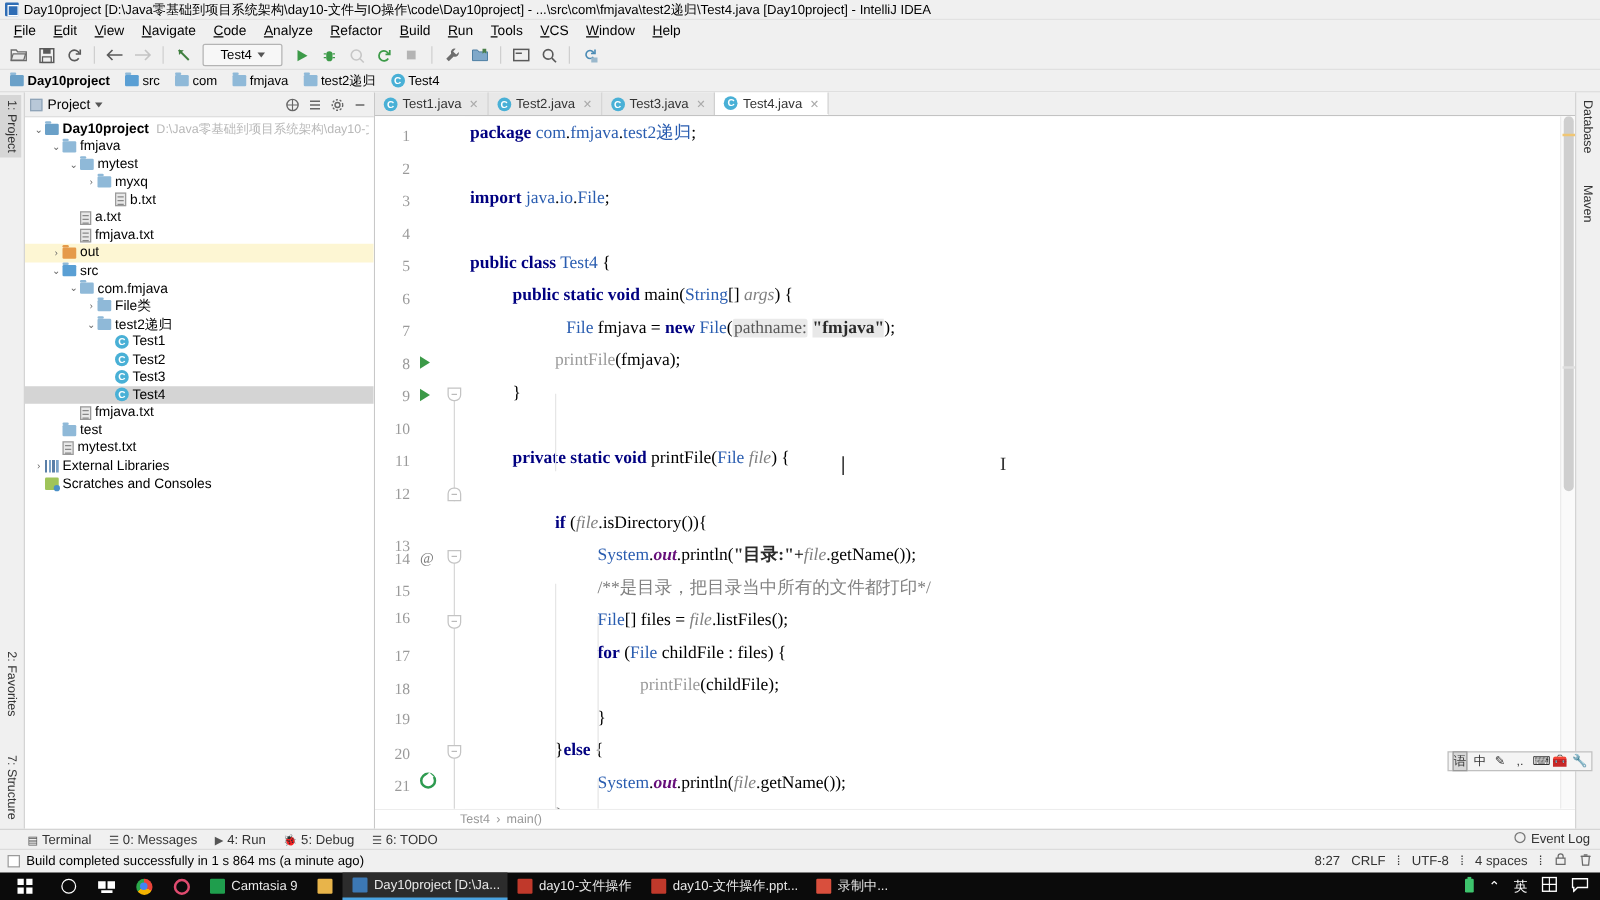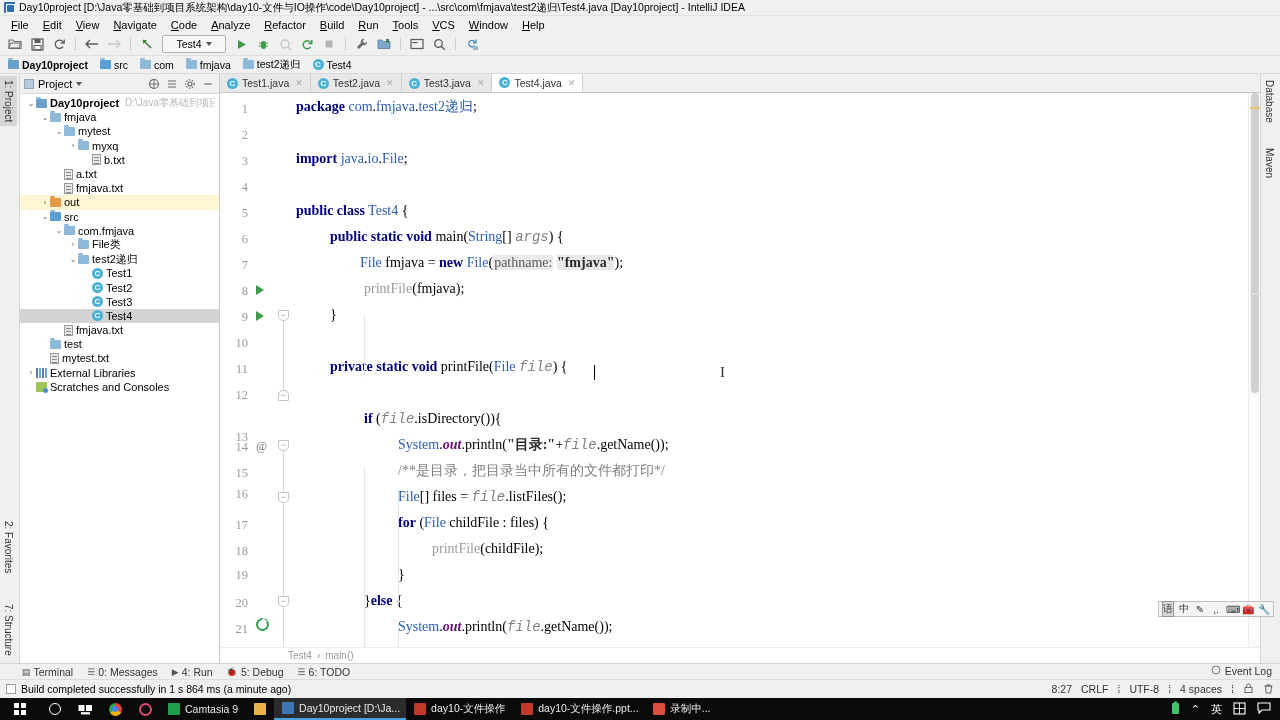--- a/index.html
+++ b/index.html
@@ -69,21 +69,21 @@
   .leftstrip {
     width: 20px; background: #f0f0f0; border-right:1px solid #d4d4d4;
     position: relative; flex: none;
   }
   .vtab {
     position:absolute; left:0; writing-mode: vertical-rl;
     font-size: 10px; padding: 4px 3px; color:#333; white-space:nowrap;
   }
   .vtab.active { background:#d6d6d6; }
 
-  .projectpanel { width: 200px; background:#fff; border-right:1px solid #c8c8c8; flex:none; display:flex; flex-direction:column;}
+  .projectpanel { width: 280px; background:#fff; border-right:1px solid #c8c8c8; flex:none; display:flex; flex-direction:column;}
   .pp-header {
     height:20px; background:#f0f0f0; display:flex; align-items:center; padding:0 4px;
     border-bottom:1px solid #d9d9d9; font-size:11px; gap:4px;
   }
   .pp-header .ttl{flex:1; display:flex; align-items:center; gap:4px;}
   .pp-sq{width:10px;height:10px;background:#b8c8d8;border:1px solid #8fa4b8;}
   .pp-btn{width:14px;height:14px;display:flex;align-items:center;justify-content:center;color:#555;font-size:11px;}
   .pp-tree { flex:1; overflow:hidden; padding-top:2px; background:#fff; position:relative;}
   .trow { height:14.2px; display:flex; align-items:center; font-size:11px; white-space:nowrap; padding-right:4px;}
   .trow.sel { background:#d4d4d4; }
@@ -137,21 +137,21 @@
   .codearea { flex:1; position:relative; overflow:hidden; font-family:"Liberation Serif", serif; font-size:14px;}
   .cline { position:absolute; left:0; white-space:pre; line-height:14px; }
   .indentguide{ position:absolute; width:1px; background:#e6e6e6; }
 
   
   .kw   { color:#000080; font-weight:bold; }
   .cls  { color:#2a5db0; }
   .strq { color:#2a2a2a; font-weight:bold; }
   .cmt  { color:#808080; }
   .gray { color:#9b9b9b; }
-  .param{ color:#808080;font-family:Liberation Mono, monospace; }
+  .param{ color:#808080; }
   .ital { font-style: italic; }
   .fld  { color:#660e7a; font-weight:bold; font-style:italic;}
   .meth { color:#000; }
   .plain{ color:#000; }
   .hintbg { background:#eaeaea; color:#5a5a5a; border-radius:2px; padding:0 1px;}
   .strhl { background:#e8e8e8; }
 
   .caret-bar{ position:absolute; width:1px; background:#000; height:15px; }
   .mousecur{ position:absolute; color:#333; font-family:"Liberation Serif",serif; font-size:15px;}
 
@@ -605,21 +605,21 @@
 
         <div class="codearea" id="codearea">
           <div class="caret-bar" style="left:302px; top:272px;"></div>
           <div class="mousecur" style="left:428px; top:271px;">I</div>
         <div class="cline" style="top: 7px; left: 4px;"><span class="kw">package</span> <span class="cls">com</span><span class="plain">.</span><span class="cls">fmjava</span><span class="plain">.</span><span class="cls">test2递归</span><span class="plain">;</span></div>
             <div class="cline" style="top: 33px; left: 4px;"></div>
             <div class="cline" style="top: 59px; left: 4px;"><span class="kw">import</span> <span class="cls">java</span><span class="plain">.</span><span class="cls">io</span><span class="plain">.</span><span class="cls">File</span><span class="plain">;</span></div>
             <div class="cline" style="top: 85px; left: 4px;"></div>
             <div class="cline" style="top: 111px; left: 4px;"><span class="kw">public class</span> <span class="cls">Test4</span> <span class="plain">{</span></div>
             <div class="cline" style="top: 137px; left: 38px;"><span class="kw">public static void</span> <span class="meth">main</span><span class="plain">(</span><span class="cls">String</span><span class="plain">[] </span><span class="param ital">args</span><span class="plain">) {</span></div>
-            <div class="cline" style="top: 163px; left: 68px;"><span class="cls">File</span> <span class="plain">fmjava = </span><span class="kw">new</span> <span class="cls">File</span><span class="plain">(</span><span class="hintbg">pathname:</span> <span class="strq strhl">"fmjava"</span><span class="plain">);</span></div>
+            <div class="cline" style="top: 163px; left: 81px;"><span class="cls">File</span> <span class="plain">fmjava = </span><span class="kw">new</span> <span class="cls">File</span><span class="plain">(</span><span class="hintbg">pathname:</span> <span class="strq strhl">"fmjava"</span><span class="plain">);</span></div>
             <div class="cline" style="top: 189px; left: 72px;"><span class="gray">printFile</span><span class="plain">(fmjava);</span></div>
             <div class="cline" style="top: 215px; left: 38px;"><span class="plain">}</span></div>
             <div class="cline" style="top: 241px; left: 4px;"></div>
             <div class="cline" style="top: 267px; left: 38px;"><span class="kw">private static void</span> <span class="meth">printFile</span><span class="plain">(</span><span class="cls">File</span> <span class="param ital">file</span><span class="plain">) {</span></div>
             <div class="cline" style="top: 319px; left: 72px;"><span class="kw">if</span> <span class="plain">(</span><span class="param ital">file</span><span class="plain">.isDirectory()){</span></div>
             <div class="cline" style="top: 345px; left: 106px;"><span class="cls">System</span><span class="plain">.</span><span class="fld">out</span><span class="plain">.println(</span><span class="strq">"目录:"</span><span class="plain">+</span><span class="param ital">file</span><span class="plain">.getName());</span></div>
             <div class="cline" style="top: 371px; left: 106px;"><span class="cmt">/**是目录，把目录当中所有的文件都打印*/</span></div>
             <div class="cline" style="top: 397px; left: 106px;"><span class="cls">File</span><span class="plain">[] files = </span><span class="param ital">file</span><span class="plain">.listFiles();</span></div>
             <div class="cline" style="top: 423px; left: 106px; text-align: center;"><span class="kw">for</span> <span class="plain">(</span><span class="cls">File</span> <span class="plain">childFile : files) {</span></div>
             <div class="cline" style="top: 449px; left: 140px;"><span class="gray">printFile</span><span class="plain">(childFile);</span></div>

